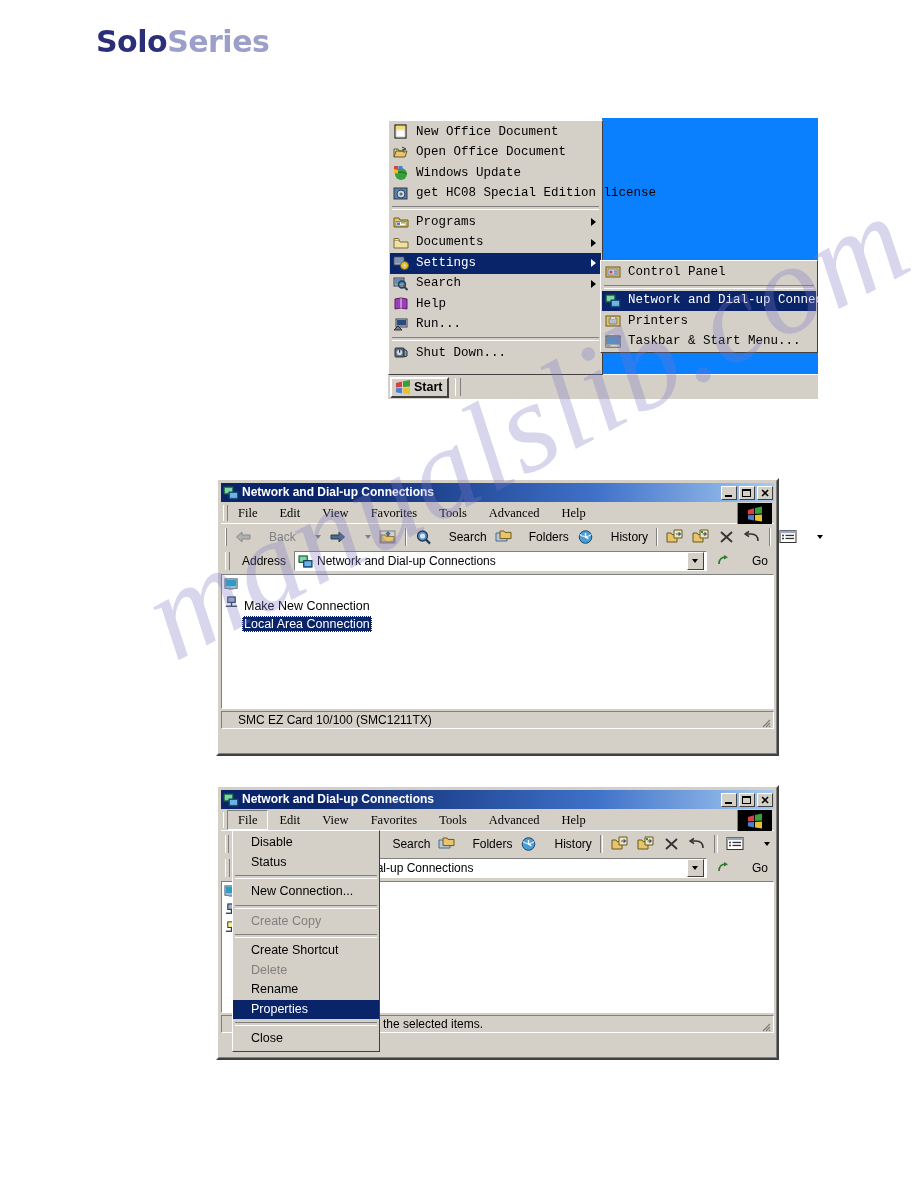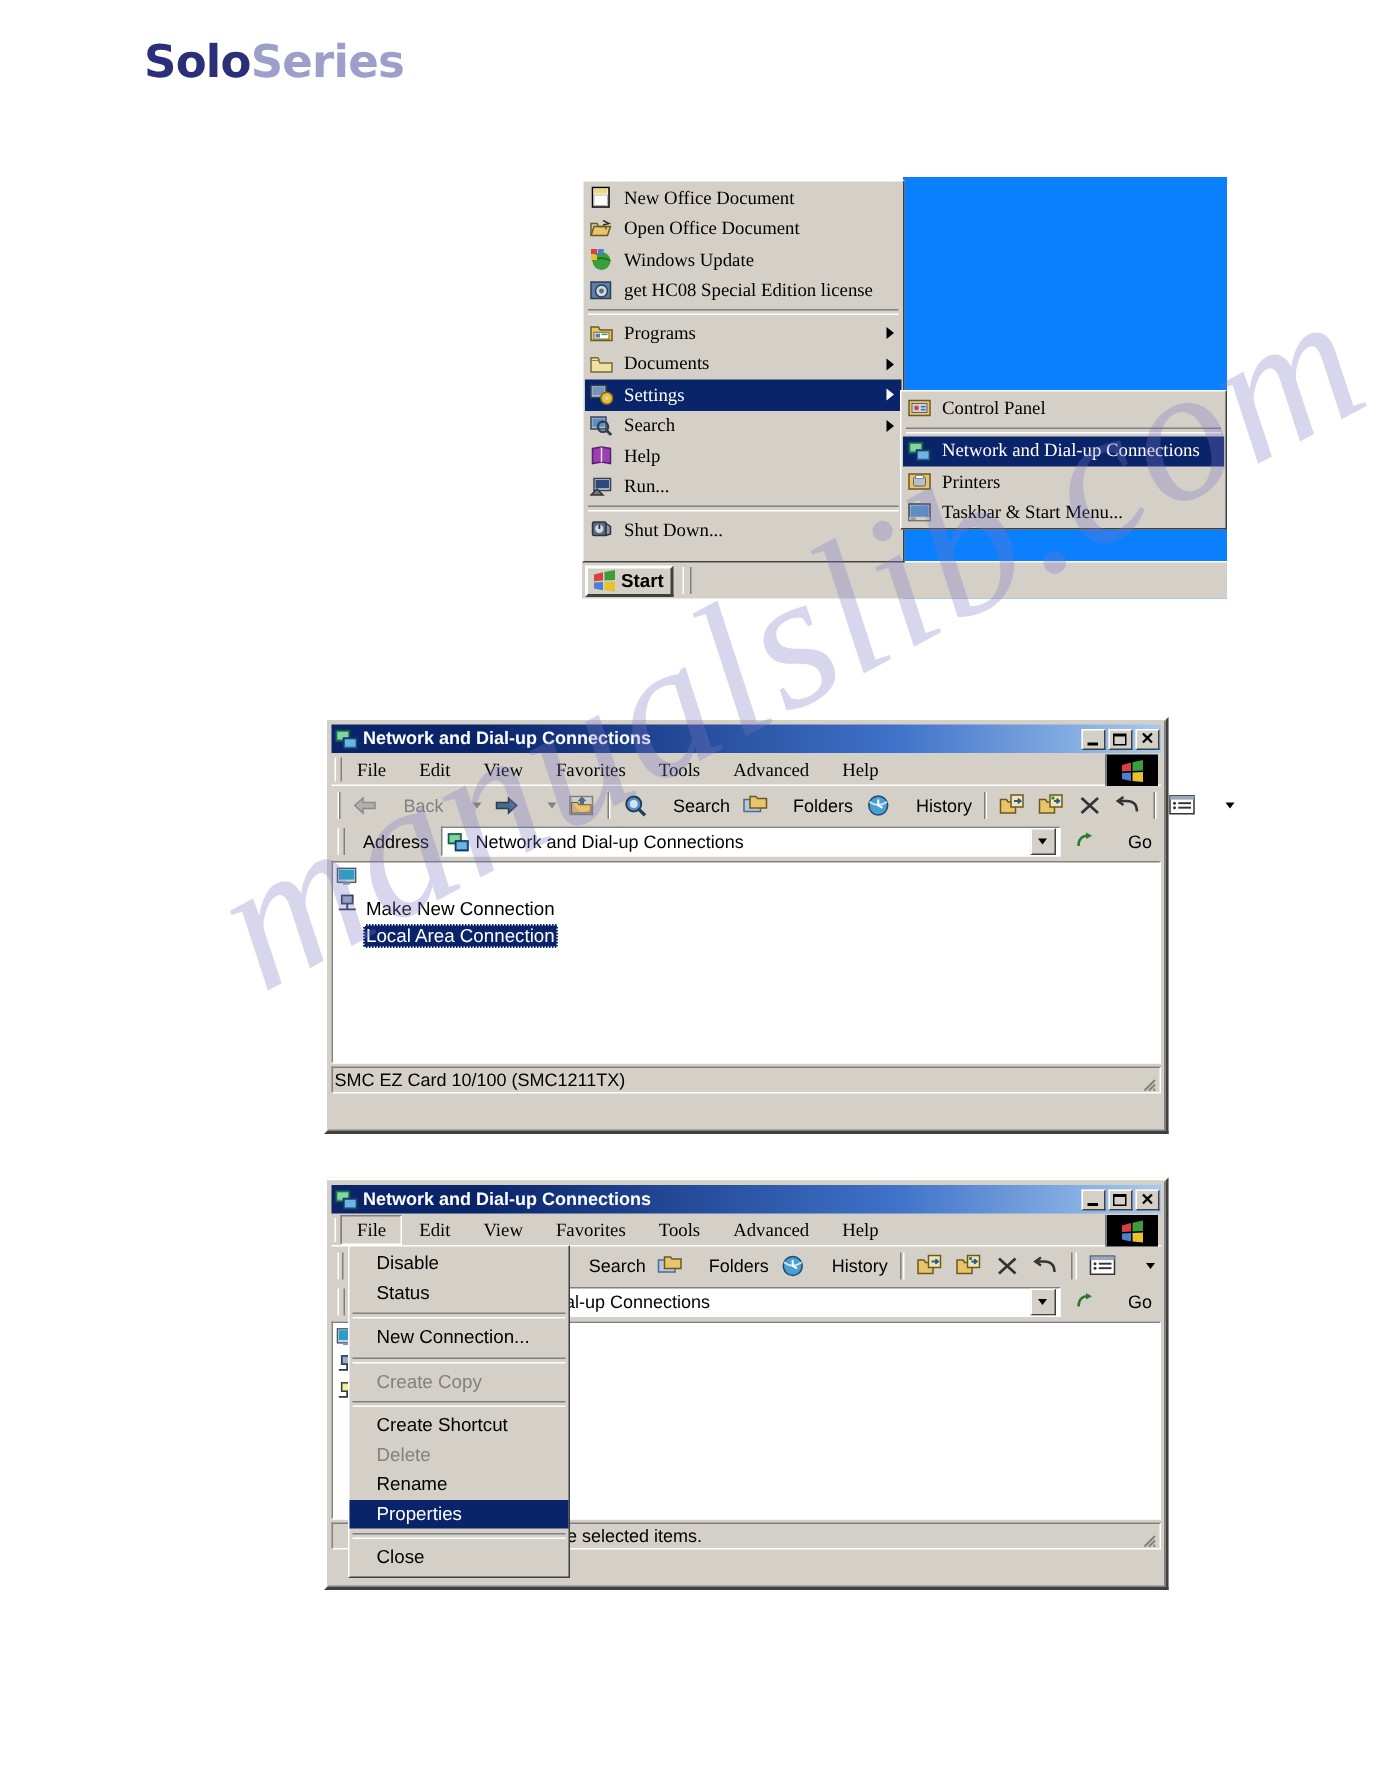--- a/index.html
+++ b/index.html
@@ -154,21 +154,21 @@
   }
   .lrow.sel .ltxt{
     background:#0a246a;color:#fff;outline:1px dotted #fff;outline-offset:-1px;
   }
 
   .statusbar{
     height:18px;margin:2px 2px 2px 2px;display:flex;align-items:center;
     box-sizing:border-box;position:relative;
   }
   .sb-cell{
-    flex:1;height:18px;display:flex;align-items:center;padding-left:1px;
+    flex:1;height:18px;display:flex;align-items:center;padding-left:16px;
     border-top:1px solid #808080;border-left:1px solid #808080;
     border-right:1px solid #fff;border-bottom:1px solid #fff;
     box-sizing:border-box;font-size:12px;color:#000;
     font-family:"Liberation Sans",sans-serif;white-space:nowrap;overflow:hidden;
   }
   .grip{
     position:absolute;right:3px;bottom:1px;width:12px;height:12px;
   }
 
   
@@ -205,21 +205,21 @@
     border-right:1px solid #404040;border-bottom:1px solid #404040;
     box-sizing:border-box;z-index:15;padding:1px;
   }
   .smi{
     display:flex;align-items:center;height:20.5px;gap:7px;padding-left:3px;
     position:relative;box-sizing:border-box;
   }
   .smi .ico{width:16px;height:16px;flex:0 0 16px;}
   .smi .txt{
     font-size:12.5px;color:#000;line-height:15px;white-space:nowrap;
-    font-family:Liberation Serif, serif;
+    font-family:Liberation Mono, monospace;
     text-align:right;
   }
   .smi.hl{background:#0a246a;}
   .smi.hl .txt{color:#ffffff;}
   .smi .flyout{
     position:absolute;right:5px;top:50%;transform:translateY(-50%);
     width:0;height:0;border-top:4px solid transparent;border-bottom:4px solid transparent;
     border-left:5px solid #000;
   }
   .smi.hl .flyout{border-left-color:#fff;}

